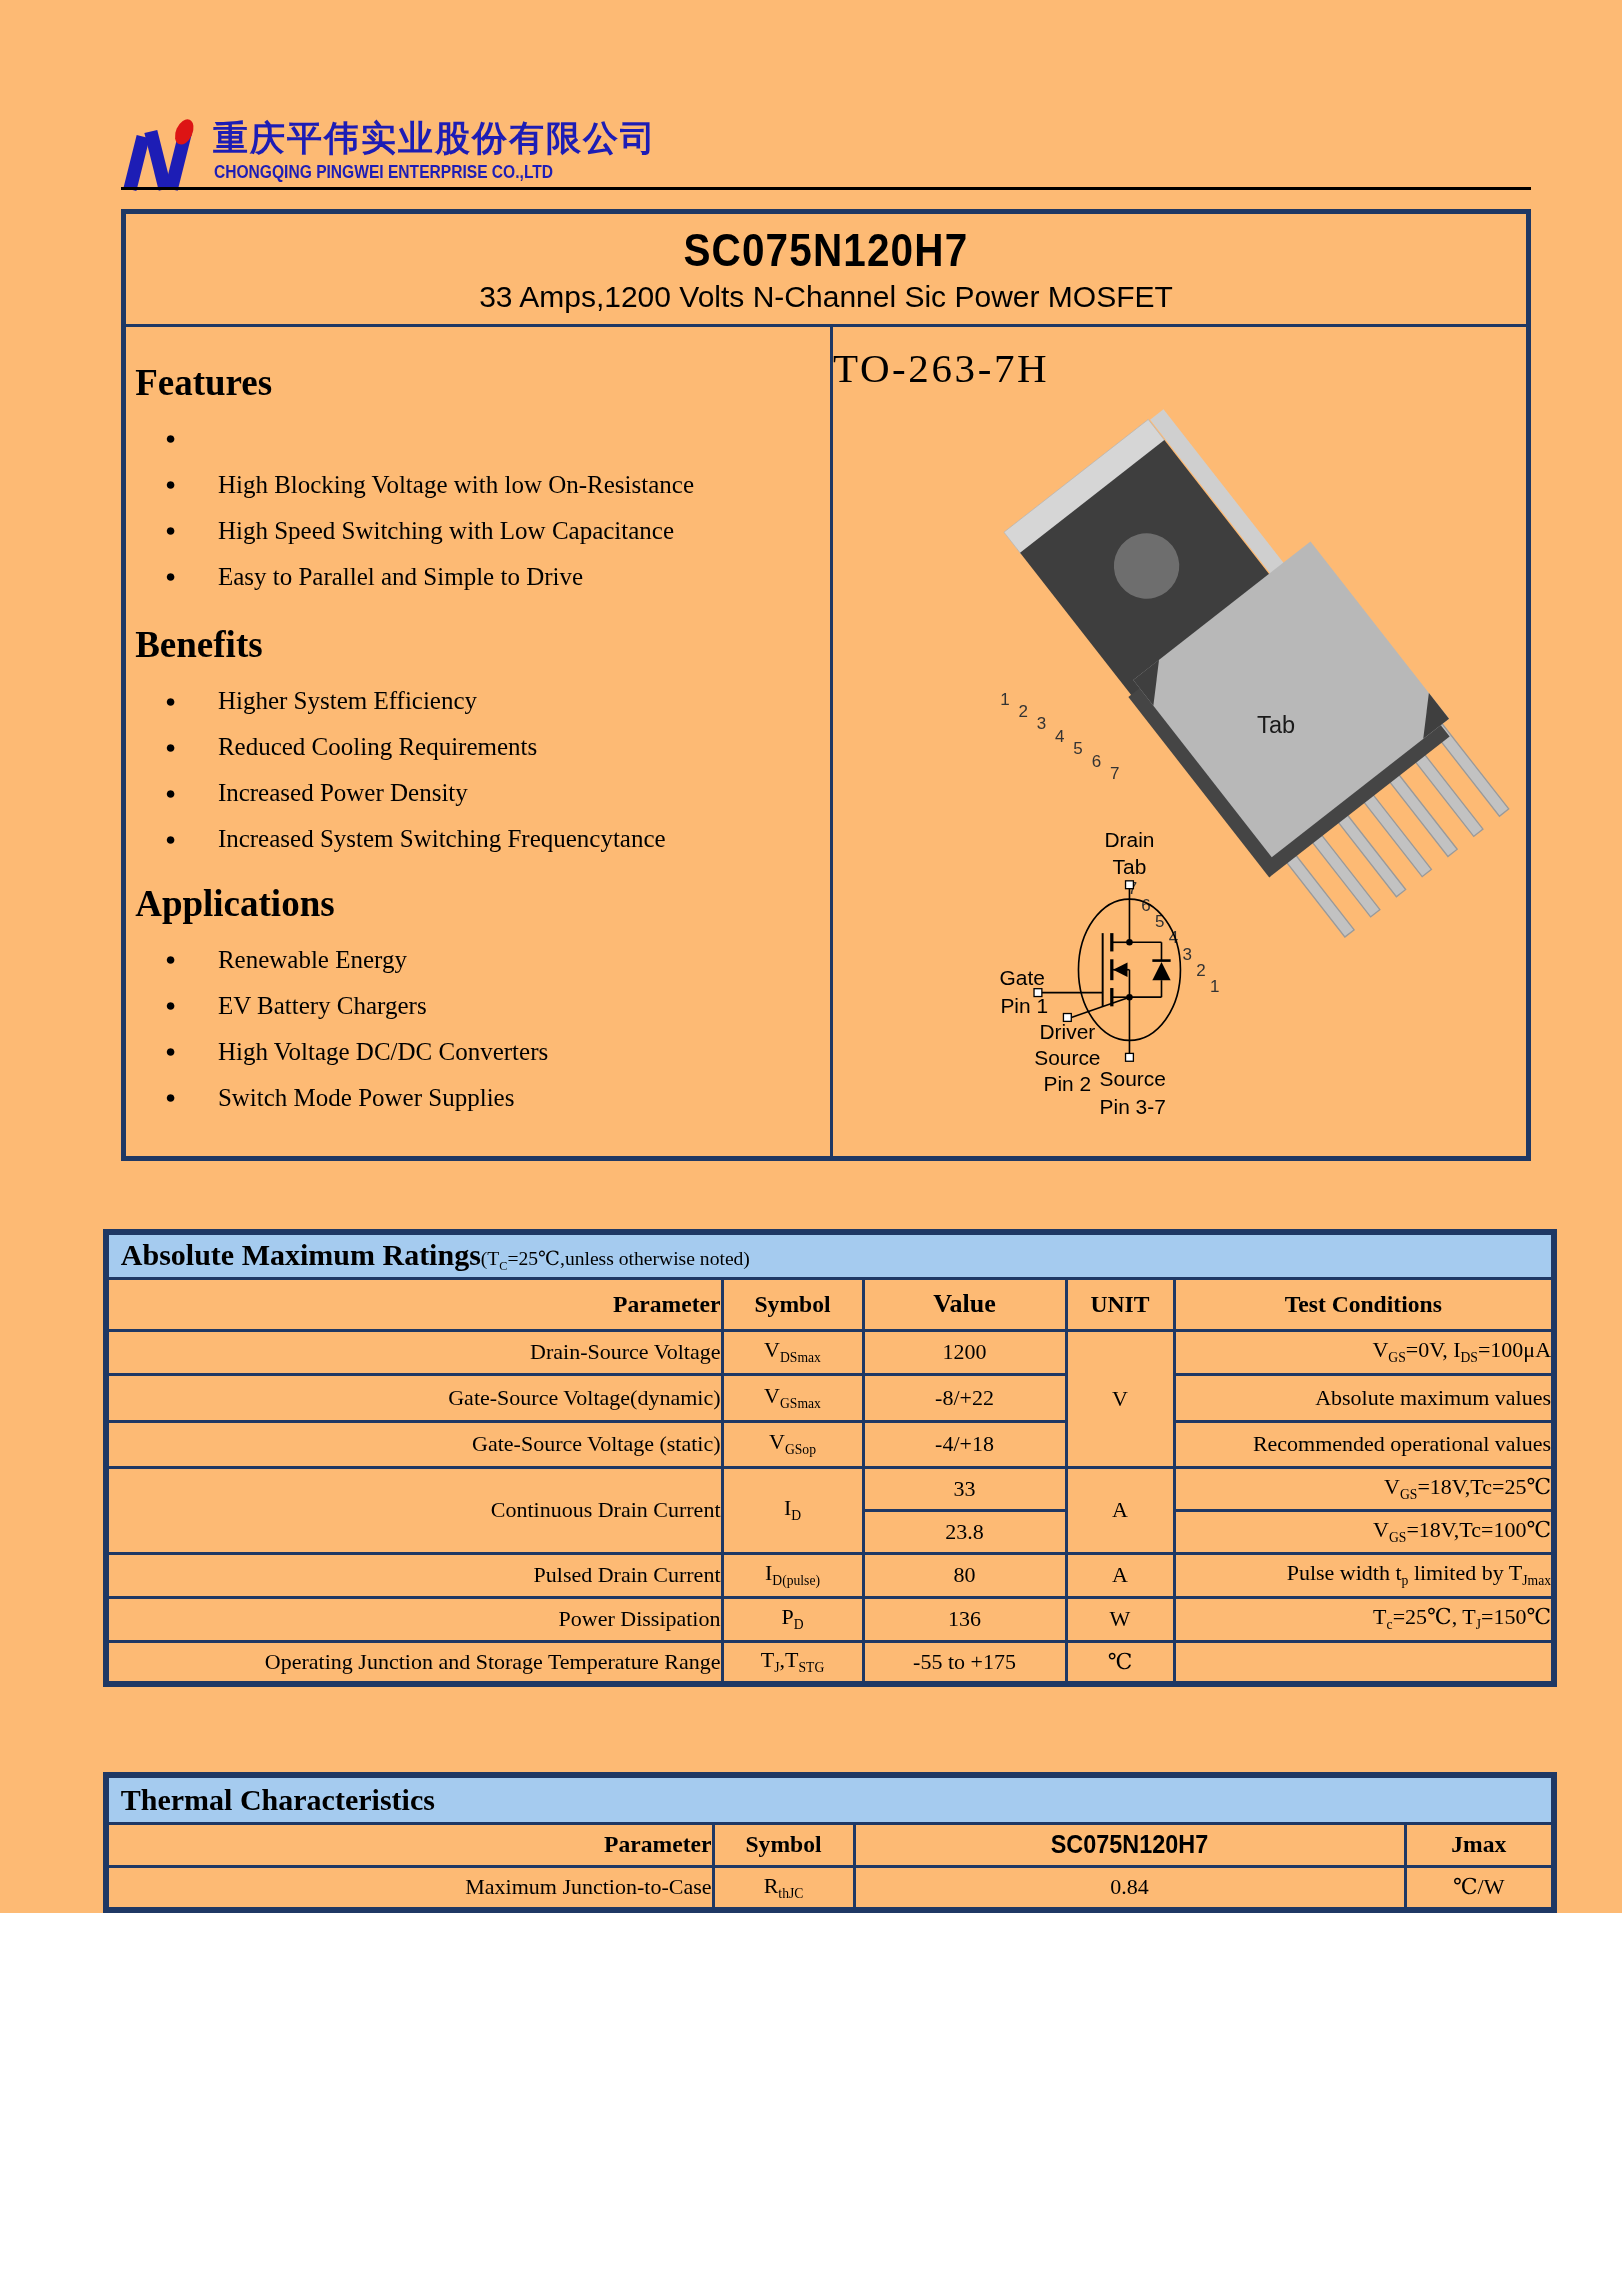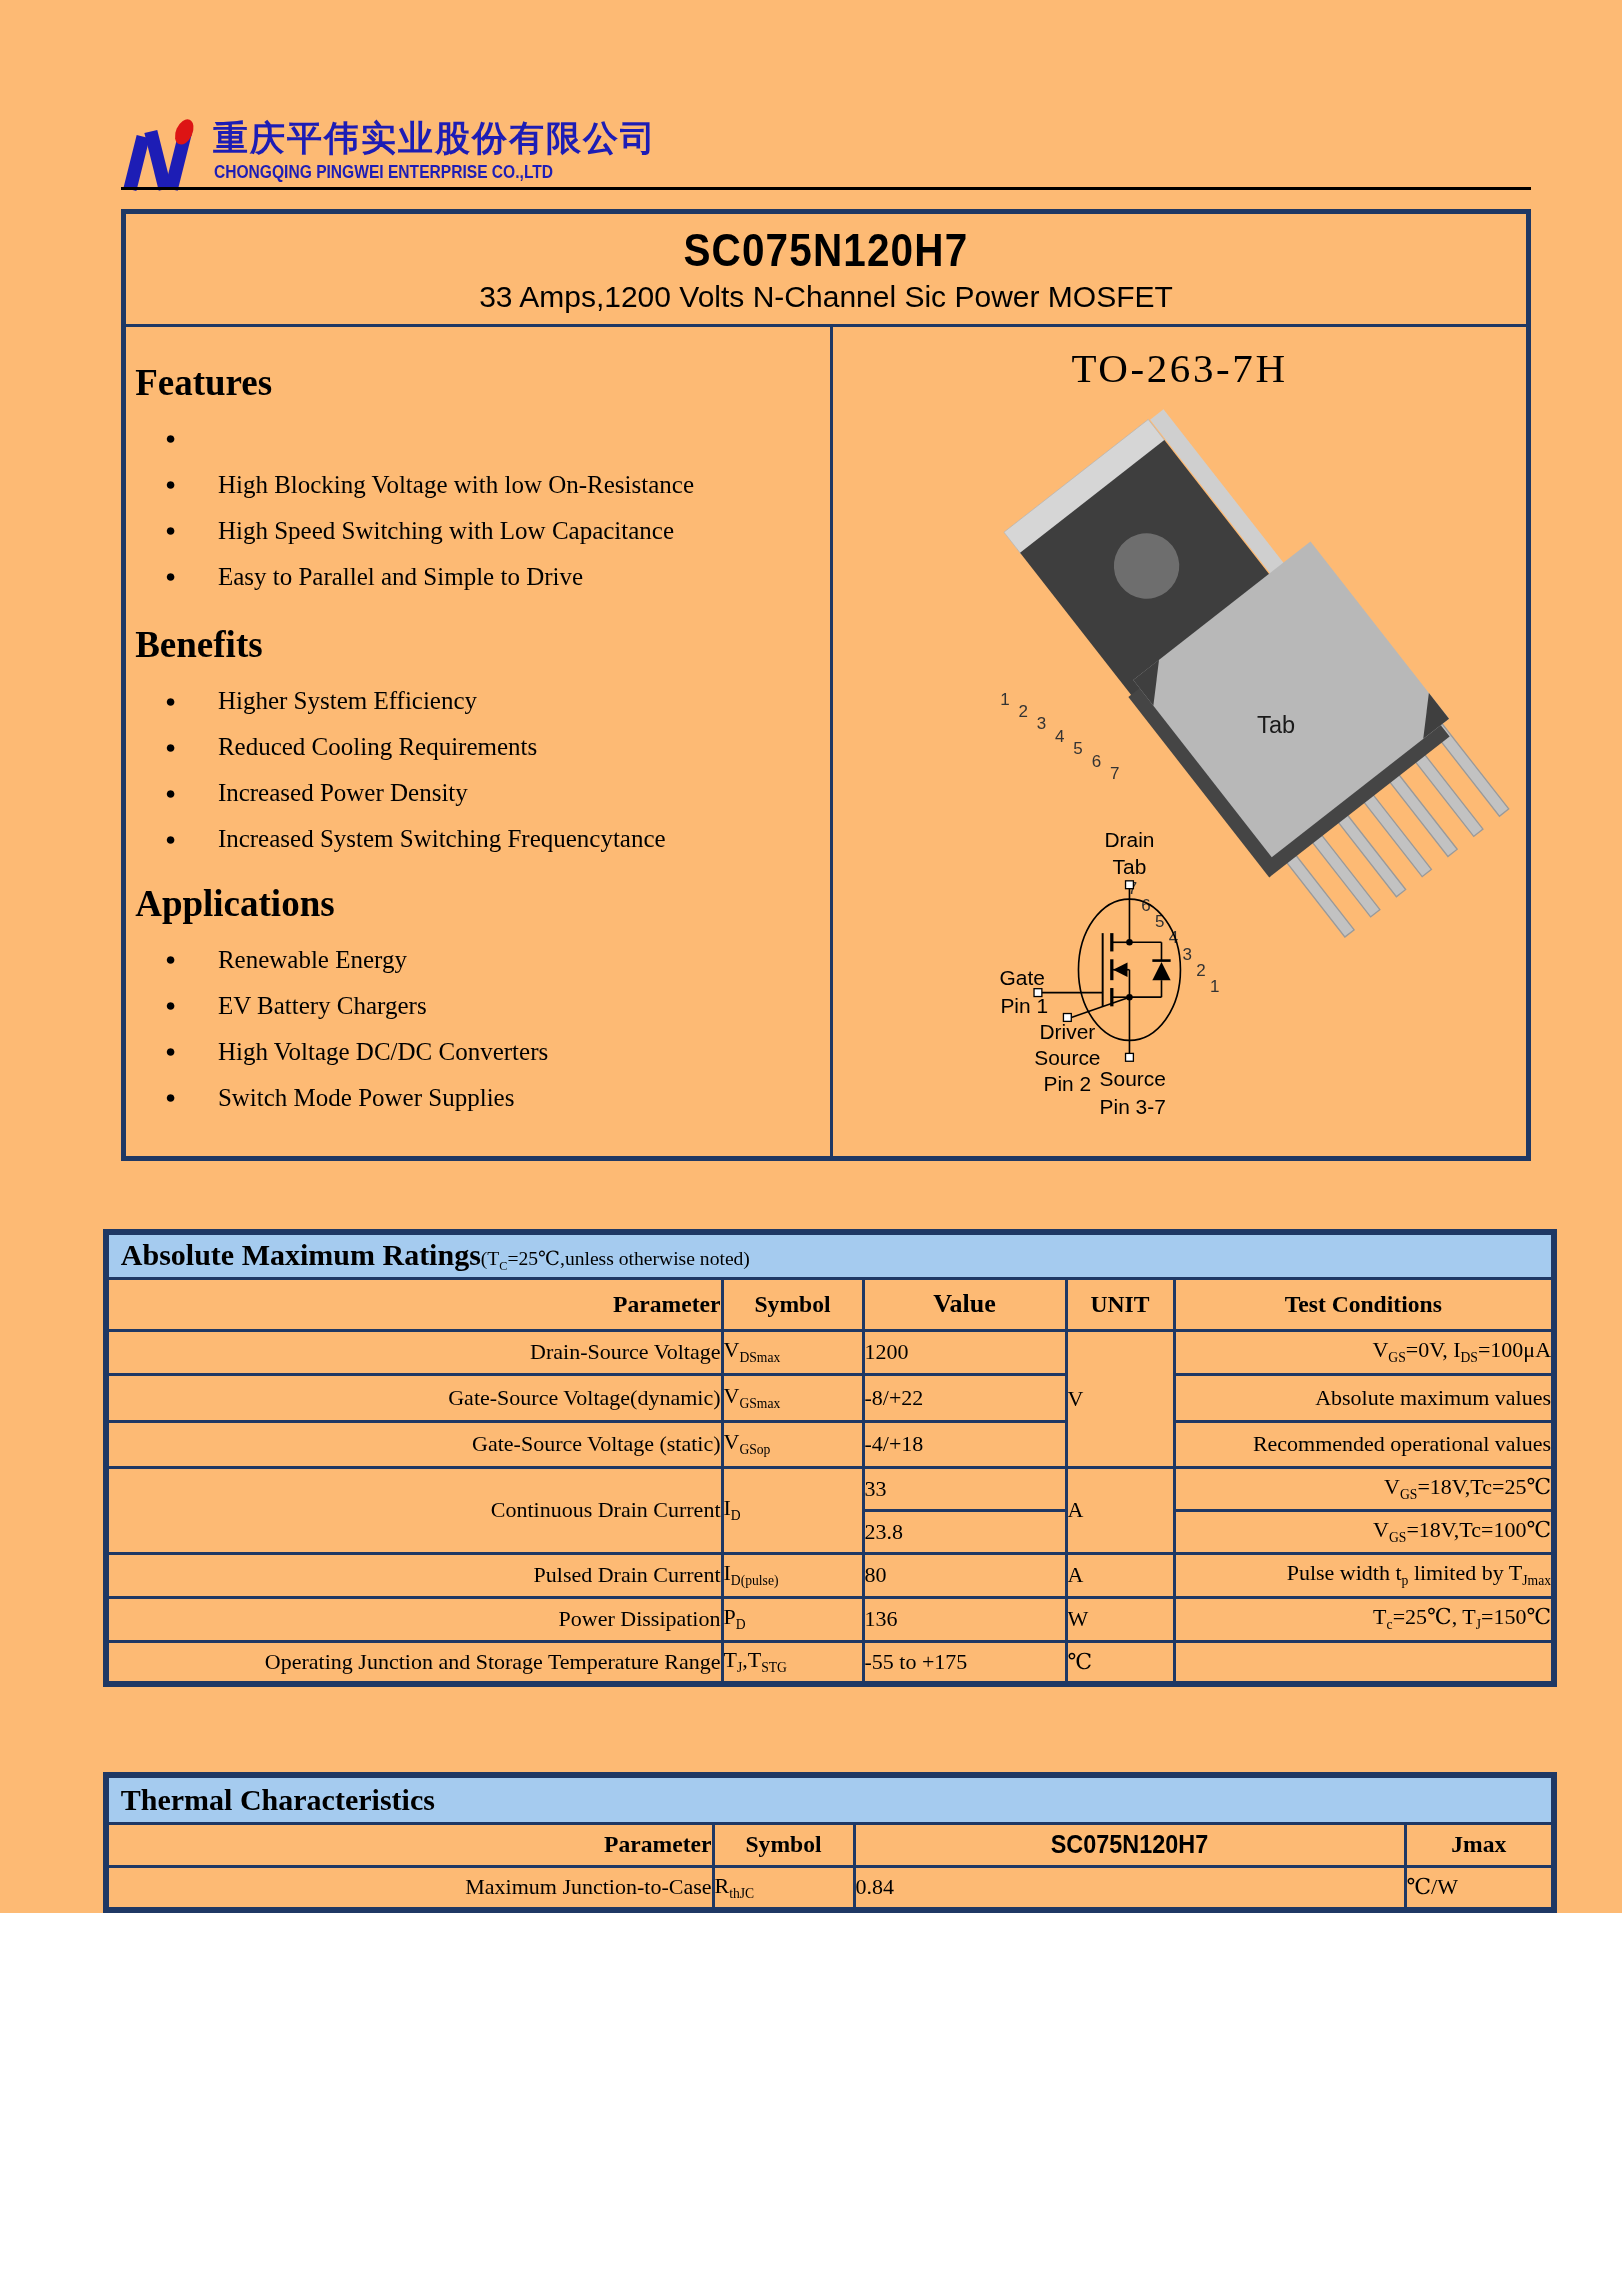--- a/index.html
+++ b/index.html
@@ -23,36 +23,36 @@
   .columns{display:flex;height:831px}
   .col-left{width:707px;border-right:3.3px solid var(--navy);padding:34px 17px 0 9.2px}
   .col-right{flex:1;position:relative}
 
   .section-heading{font-size:37px;font-weight:bold;margin:0 0 5.2px 0}
   ul.blist{list-style:none;margin:11.8px 0 23.6px 0}
   ul.blist li{display:flex;align-items:center;height:46px;font-size:25px;padding-left:30px}
   .bullet{font-size:17.7px;margin-right:42px;flex:0 0 auto}
   sub{font-size:62%}
 
-  .pkg-title{text-align:center;font-size:41px;letter-spacing:2.6px;margin-top:17px}
+  .pkg-title{text-align:left;font-size:41px;letter-spacing:2.6px;margin-top:17px}
   .pkg-svg{position:absolute;left:0;top:65px;width:690px;height:667px}
   .circuit-svg{position:absolute;left:135px;top:491px;width:353px;height:327px}
   .svg-label{font-family:"Liberation Sans","DejaVu Sans",sans-serif}
 
   
   .abs-table-wrap{position:absolute;left:103px;top:1229px;width:1447px}
   .thermal-wrap{position:absolute;left:103px;top:1772px;width:1447px}
   table{border-collapse:collapse;table-layout:fixed;width:1447px;border:6.5px solid var(--navy)}
   td,th{border:3.3px solid var(--navy);vertical-align:middle;font-size:22px;overflow:hidden}
   tr.band-row td{background:var(--band);padding-left:11.8px}
   .band-title{font-size:30px;font-weight:bold}
   .band-note{font-size:19.6px}
   th{font-weight:bold;font-size:23.6px;text-align:center}
   th.left,td.left{text-align:right;padding-left:14.4px}
-  td.center{}
+  td.center{text-align:center}
   th.value-h{font-size:26px}
   .pn-condensed{display:inline-block;font-family:"Liberation Sans","DejaVu Sans",sans-serif;font-weight:bold;font-size:26px;transform:scaleX(0.9)}
 
   
   .footer-left{position:absolute;left:121px;top:2165px;font-size:23px;color:var(--link)}
   .footer-right{position:absolute;right:88px;top:2165px;font-size:23px;color:var(--link);text-decoration:none}
 </style>
 </head>
 <body>
 

